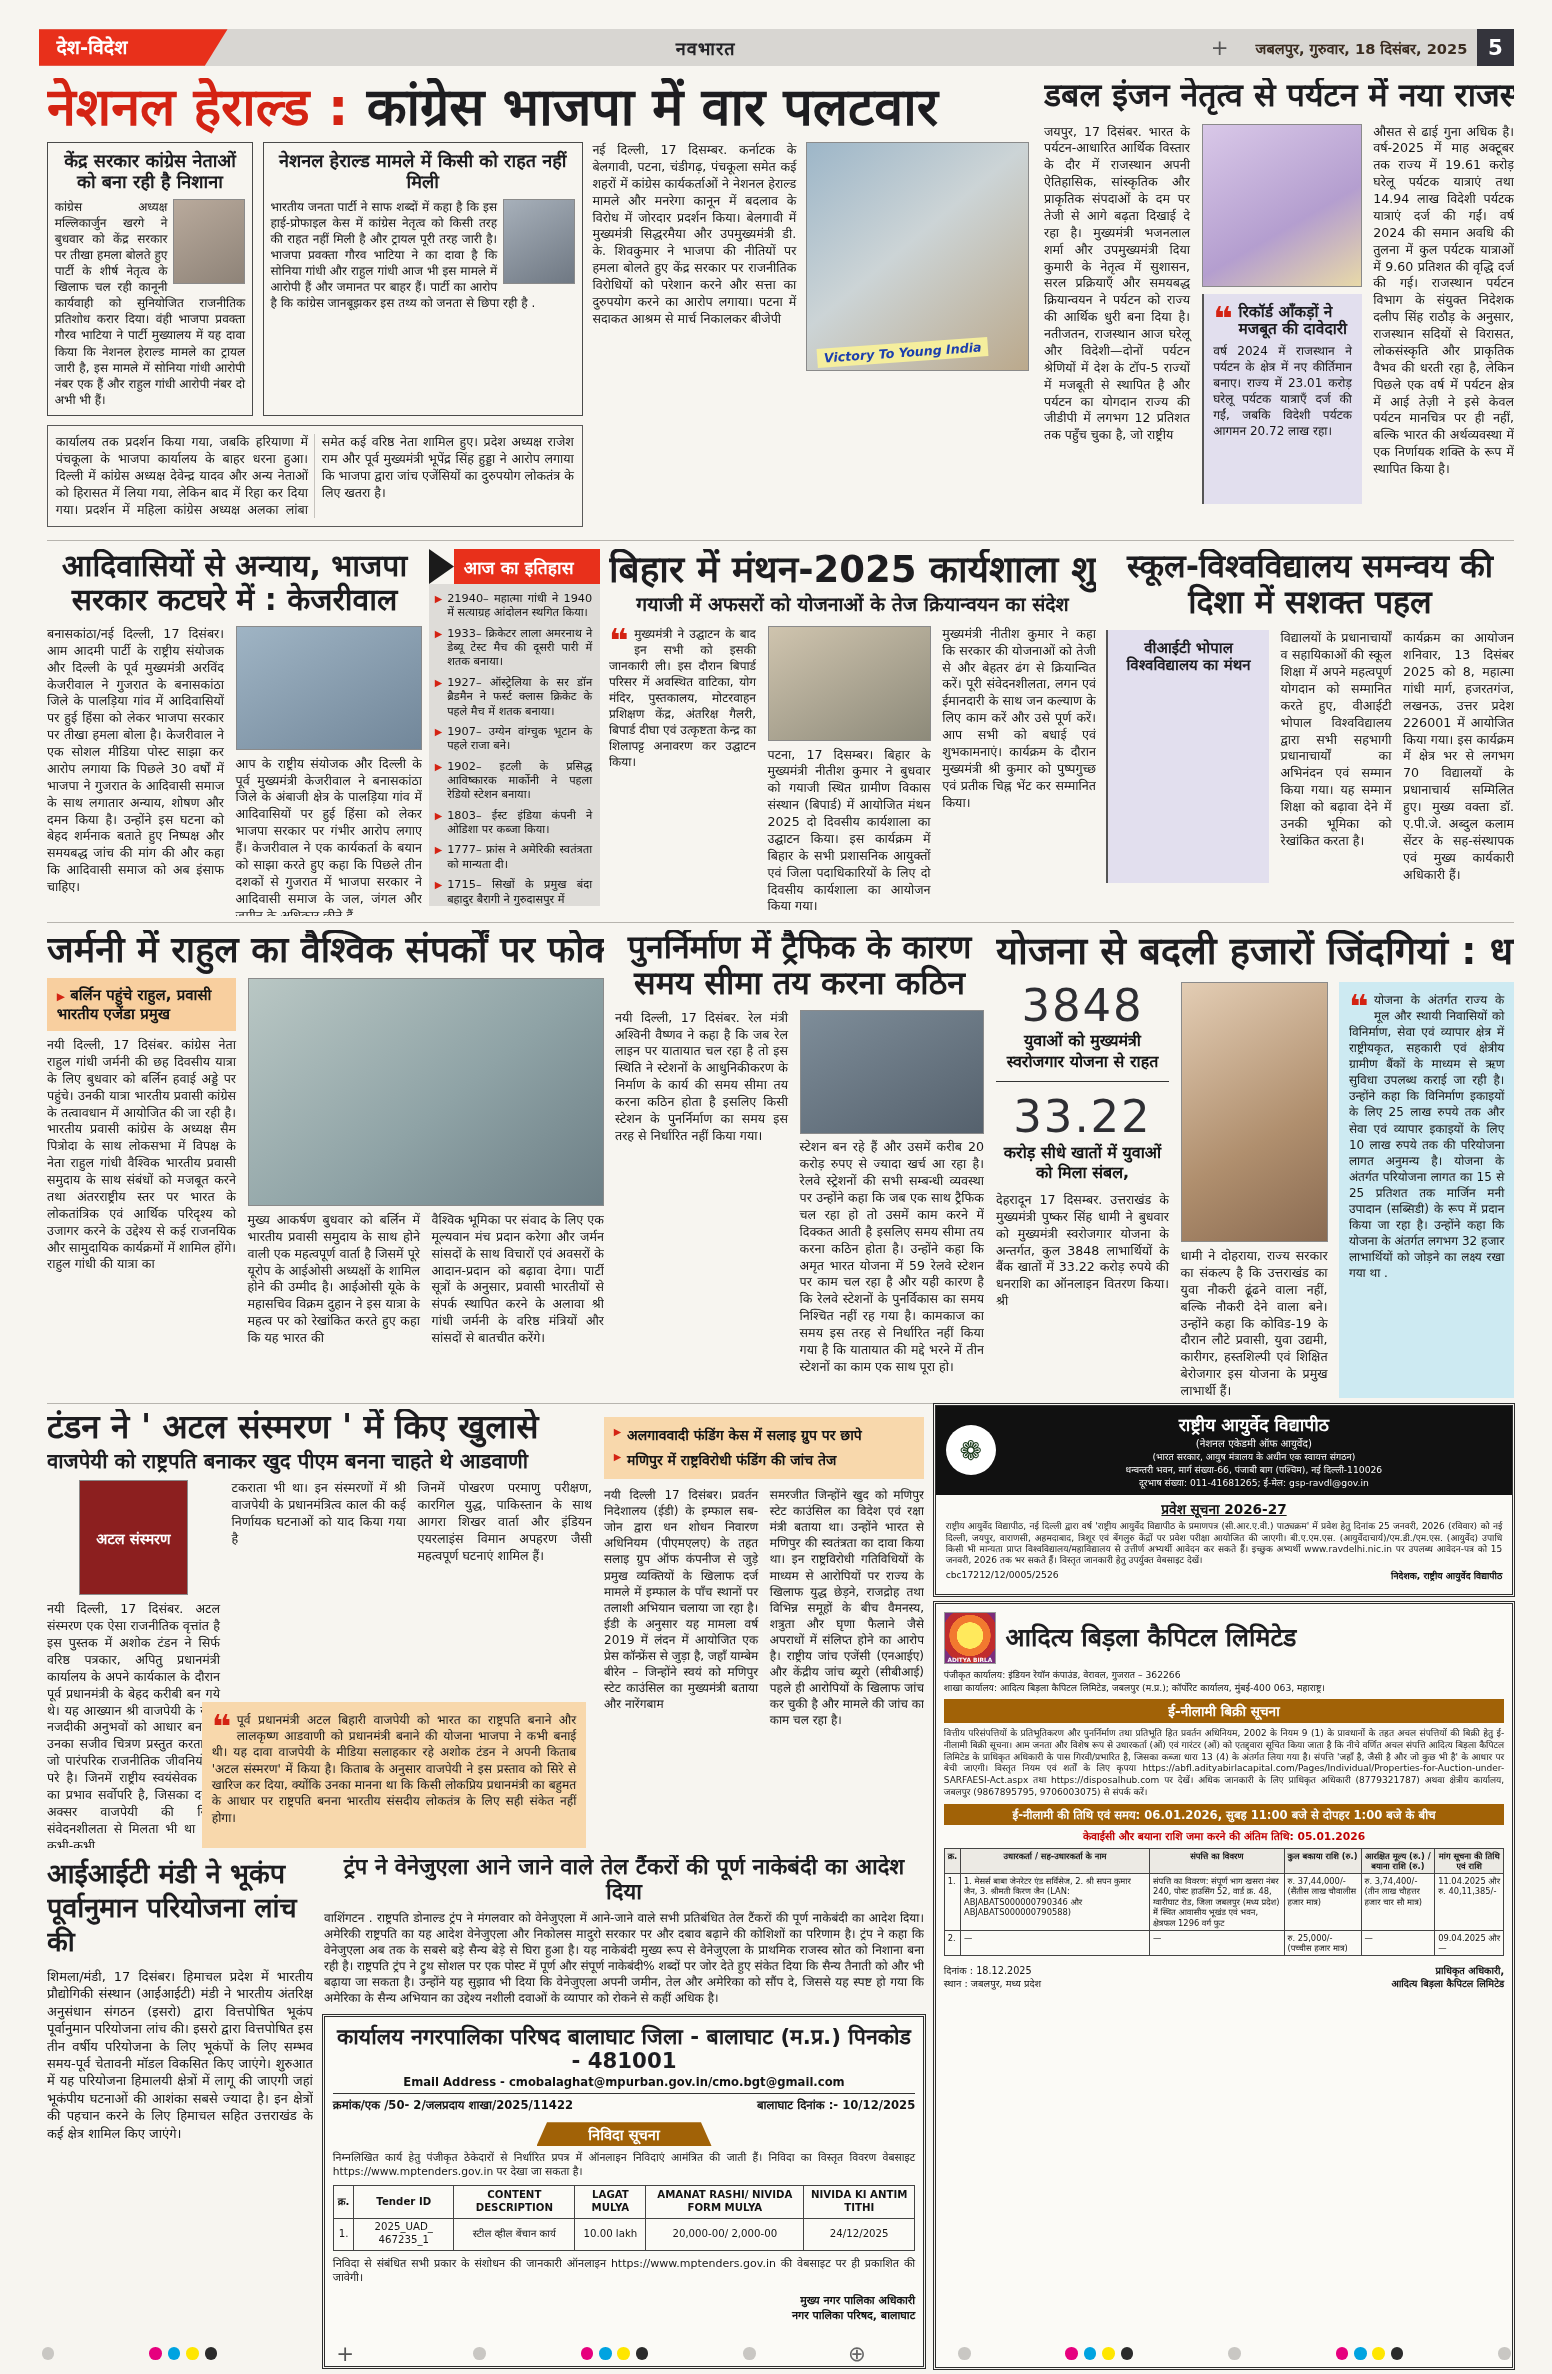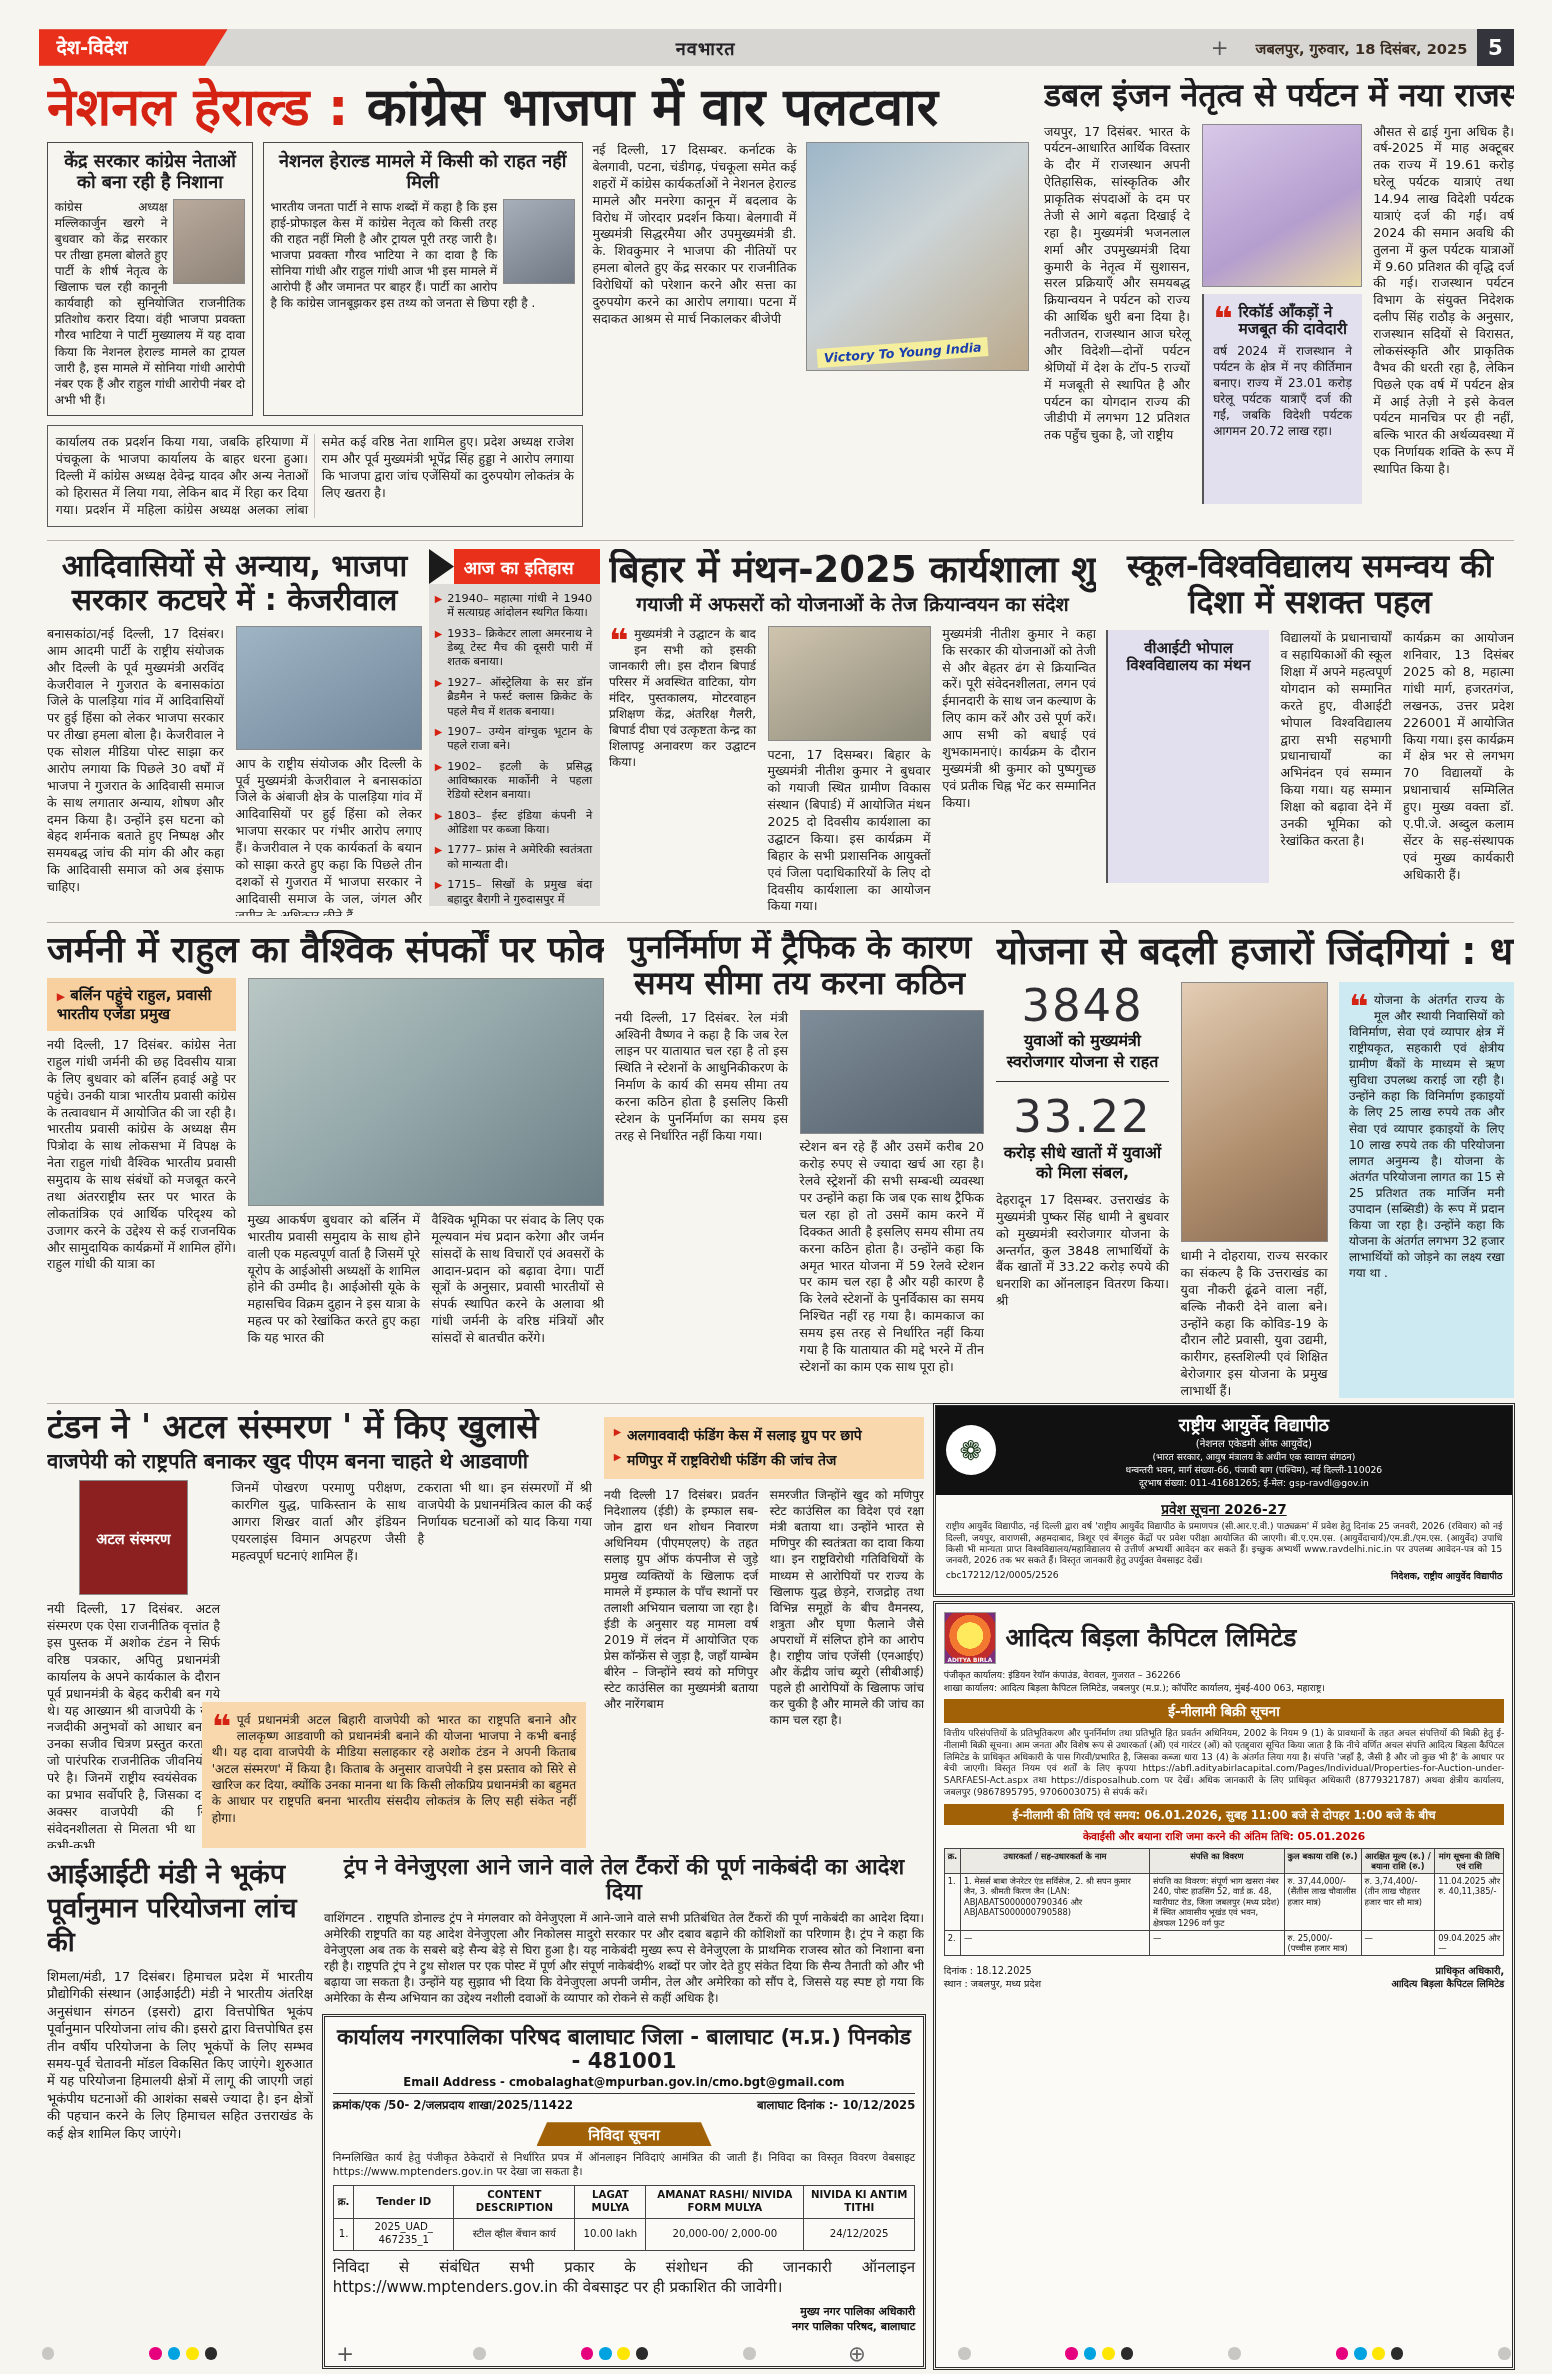--- a/index.html
+++ b/index.html
@@ -256,22 +256,22 @@
   </div>
 
   <div class="art" style="left:47px;top:1409px;width:545px;height:439px">
     <div class="hl nowrap" style="font-size:33px">टंडन ने ' अटल संस्मरण ' में किए खुलासे</div>
     <div class="hl" style="font-size:20.4px;font-weight:600;margin-top:3.9px">वाजपेयी को राष्ट्रपति बनाकर खुद पीएम बनना चाहते थे आडवाणी</div>
     <div class="flexrow" style="margin-top:7.8px">
       <div style="width:173px;flex:none">
         <div class="ph" style="width:109px;height:115px;margin:0 auto;background:#8c1f1f;color:#fff;display:flex;align-items:center;justify-content:center;text-align:center;font-weight:700;font-size:14.6px">अटल संस्मरण</div>
         <div class="bt" style="margin-top:5.8px">नयी दिल्ली, 17 दिसंबर. अटल संस्मरण एक ऐसा राजनीतिक वृत्तांत है इस पुस्तक में अशोक टंडन ने सिर्फ वरिष्ठ पत्रकार, अपितु प्रधानमंत्री कार्यालय के अपने कार्यकाल के दौरान पूर्व प्रधानमंत्री के बेहद करीबी बन गये थे। यह आख्यान श्री वाजपेयी के साथ नजदीकी अनुभवों को आधार बनाकर उनका सजीव चित्रण प्रस्तुत करता है, जो पारंपरिक राजनीतिक जीवनियों से परे है। जिनमें राष्ट्रीय स्वयंसेवक संघ का प्रभाव सर्वोपरि है, जिसका दखल अक्सर वाजपेयी की निजी संवेदनशीलता से मिलता भी था और कभी-कभी</div>
       </div>
+      <div class="bt" style="flex:1">टकराता भी था। इन संस्मरणों में श्री वाजपेयी के प्रधानमंत्रित्व काल की कई निर्णायक घटनाओं को याद किया गया है</div>
       <div class="bt" style="flex:1">जिनमें पोखरण परमाणु परीक्षण, कारगिल युद्ध, पाकिस्तान के साथ आगरा शिखर वार्ता और इंडियन एयरलाइंस विमान अपहरण जैसी महत्वपूर्ण घटनाएं शामिल हैं।</div>
-      <div class="bt" style="flex:1">टकराता भी था। इन संस्मरणों में श्री वाजपेयी के प्रधानमंत्रित्व काल की कई निर्णायक घटनाओं को याद किया गया है</div>
     </div>
     <div class="obox" style="position:absolute;left:155px;bottom:0;width:384px;height:146px;box-sizing:border-box">
       <span class="qglyph">❝</span>
       <div class="bt" style="font-size:12.2px">पूर्व प्रधानमंत्री अटल बिहारी वाजपेयी को भारत का राष्ट्रपति बनाने और लालकृष्ण आडवाणी को प्रधानमंत्री बनाने की योजना भाजपा ने कभी बनाई थी। यह दावा वाजपेयी के मीडिया सलाहकार रहे अशोक टंडन ने अपनी किताब 'अटल संस्मरण' में किया है। किताब के अनुसार वाजपेयी ने इस प्रस्ताव को सिरे से खारिज कर दिया, क्योंकि उनका मानना था कि किसी लोकप्रिय प्रधानमंत्री का बहुमत के आधार पर राष्ट्रपति बनना भारतीय संसदीय लोकतंत्र के लिए सही संकेत नहीं होगा।</div>
     </div>
   </div>
 
   <div class="art" style="left:604px;top:1409px;width:320px;height:439px">
     <div class="obox" style="margin-top:7.8px">
       <div style="display:flex;gap:5.8px;font-weight:700;font-size:14px;line-height:1.3">
@@ -399,21 +399,21 @@
         <tr>
           <td>1.</td>
           <td>2025_UAD_ 467235_1</td>
           <td>स्टील व्हील बेंचान कार्य</td>
           <td>10.00 lakh</td>
           <td>20,000-00/ 2,000-00</td>
           <td>24/12/2025</td>
         </tr>
       </tbody>
     </table>
-    <div class="bt" style="font-size:15px;margin-top:5.8px">निविदा से संबंधित सभी प्रकार के संशोधन की जानकारी ऑनलाइन https://www.mptenders.gov.in की वेबसाइट पर ही प्रकाशित की जावेगी।</div>
+    <div class="bt" style="font-size:11px;margin-top:5.8px">निविदा से संबंधित सभी प्रकार के संशोधन की जानकारी ऑनलाइन https://www.mptenders.gov.in की वेबसाइट पर ही प्रकाशित की जावेगी।</div>
     <div style="text-align:right;font-weight:700;font-size:11px;margin-top:5.8px">
       <div>मुख्य नगर पालिका अधिकारी</div>
       <div>नगर पालिका परिषद, बालाघाट</div>
     </div>
   </div>
 
   <div id="regrow">
     <span class="dot" style="background:#c9c7c3"></span>
     <span class="cluster">
       <span class="dot" style="background:#e6007e"></span>

